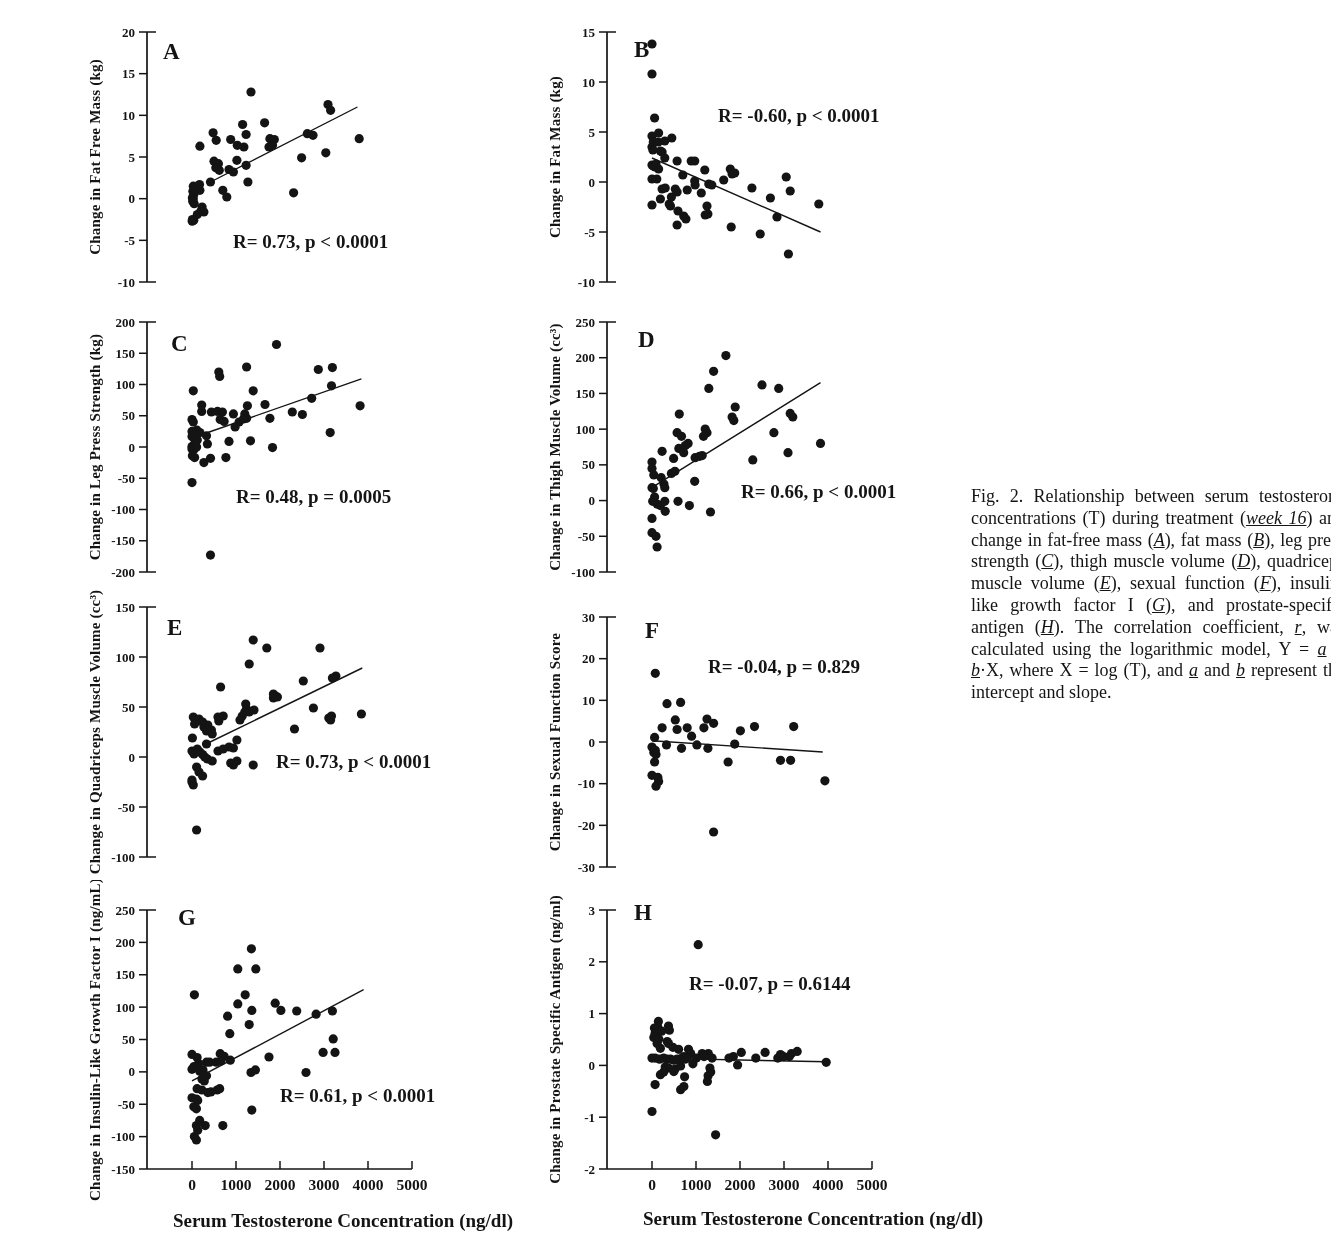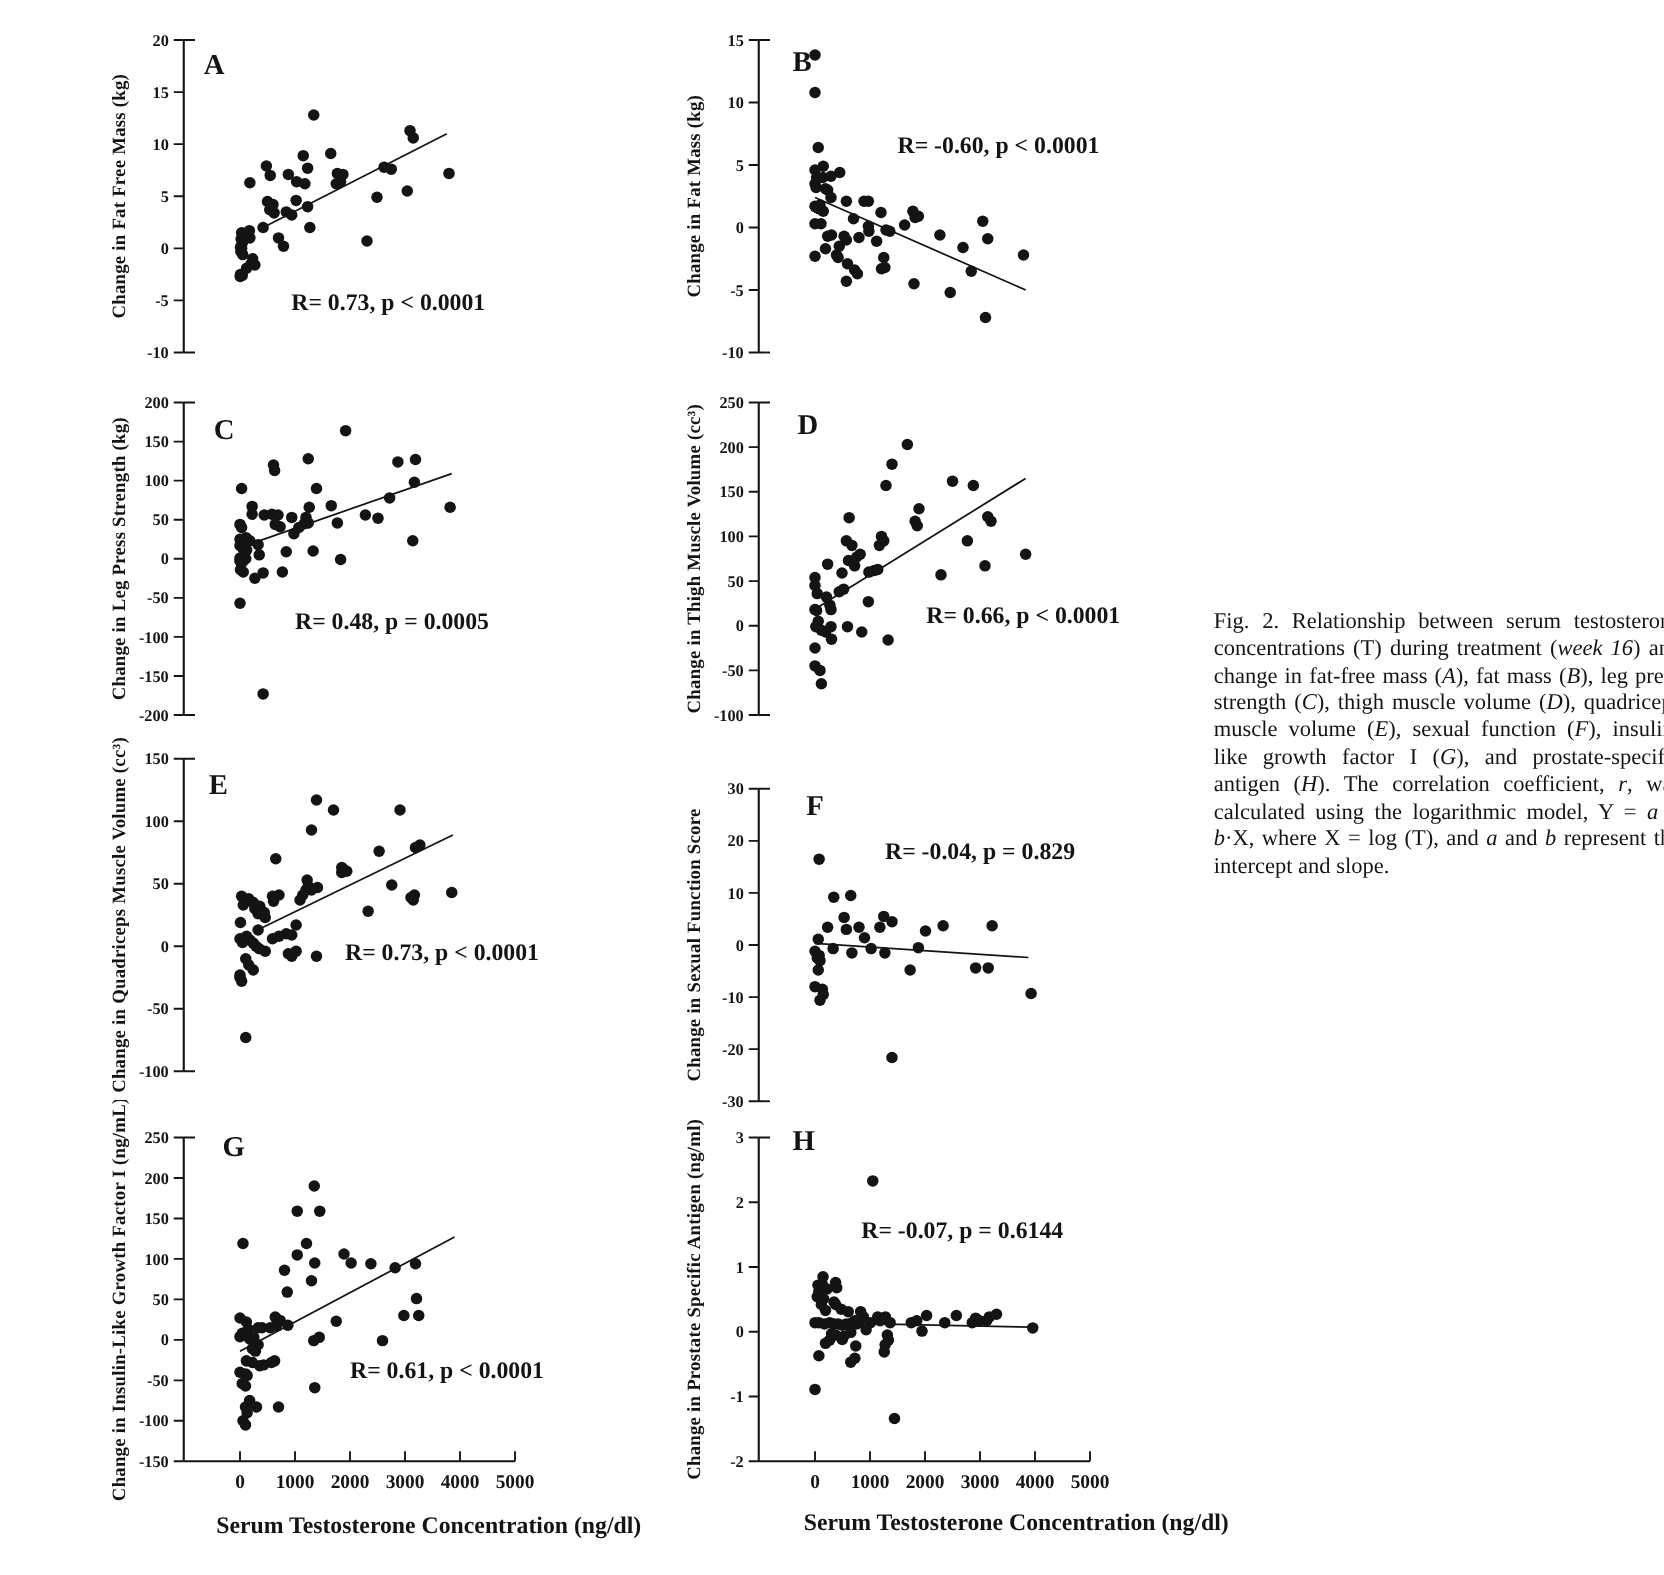--- a/index.html
+++ b/index.html
@@ -4,37 +4,37 @@
 <style>
   html,body{margin:0;padding:0;background:#ffffff;}
   .page{position:relative;width:1331px;height:1260px;background:#ffffff;overflow:hidden;
         font-family:"Liberation Serif","DejaVu Serif",serif;color:#141414;margin-left:13px;}
   .panel{position:absolute;width:440px;}
   #panel-A{left:60px;top:10px;height:290px;}
   #panel-B{left:520px;top:10px;height:290px;}
   #panel-C{left:60px;top:300px;height:290px;}
   #panel-D{left:520px;top:300px;height:290px;}
   #panel-E{left:60px;top:585px;height:295px;}
-  #panel-F{left:520px;top:609px;height:295px;}
+  #panel-F{left:520px;top:595px;height:295px;}
   #panel-G{left:60px;top:880px;height:330px;}
   #panel-H{left:520px;top:880px;height:330px;}
   svg text{fill:#141414;}
   .tick{font:bold 13px "Liberation Serif","DejaVu Serif",serif;}
   .xtick{font:bold 15.5px "Liberation Serif","DejaVu Serif",serif;}
   .ytitle{font:bold 15px "Liberation Serif","DejaVu Serif",serif;letter-spacing:0.2px;}
   .letter{font:bold 23px "Liberation Serif","DejaVu Serif",serif;}
   .annot{font:bold 19px "Liberation Serif","DejaVu Serif",serif;}
   .xtitle{position:absolute;width:440px;text-align:right;
           font:bold 19px "Liberation Serif","DejaVu Serif",serif;}
   #xtitle-left{left:60px;top:1210px;}
   #xtitle-right{left:530px;top:1208px;}
   .caption{position:absolute;left:958px;top:486px;width:374px;
            font:18px/21.8px "Liberation Serif","DejaVu Serif",serif;
            text-align:justify;color:#141414;}
-  .caption .it{font-style:italic;}
+  .caption .it{font-style:italic;text-decoration:underline;}
 </style>
 </head>
 <body>
 
 <div class="page">
   <div class="panel" id="panel-A"><svg width="440" height="290">
         <line x1="74" y1="22" x2="74" y2="272" stroke="#141414" stroke-width="1.7"></line>
         <line x1="74" y1="22" x2="83" y2="22" stroke="#141414" stroke-width="1.5"></line>
         <line x1="74" y1="272" x2="83" y2="272" stroke="#141414" stroke-width="1.5"></line>
         <line x1="66" y1="22" x2="74" y2="22" stroke="#141414" stroke-width="1.5"></line>

